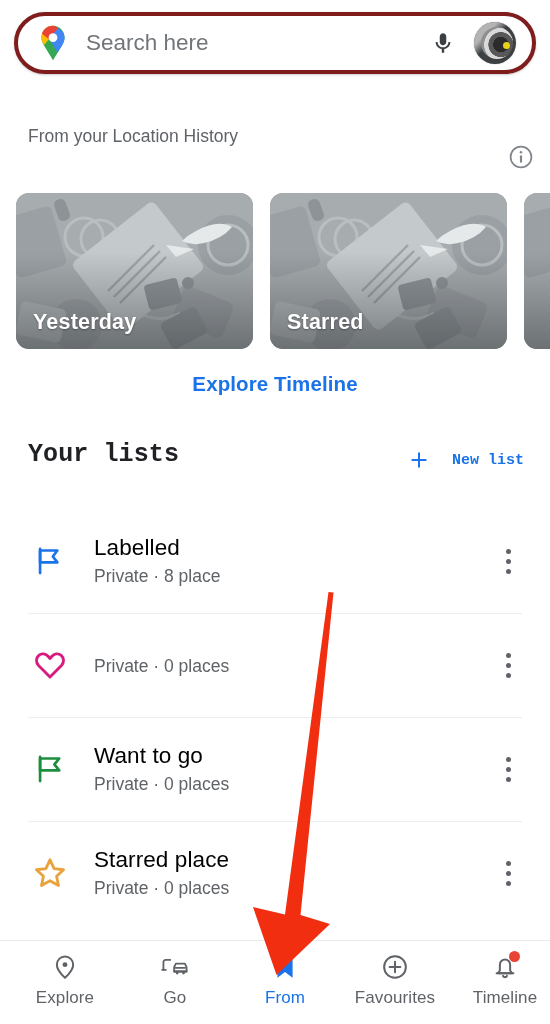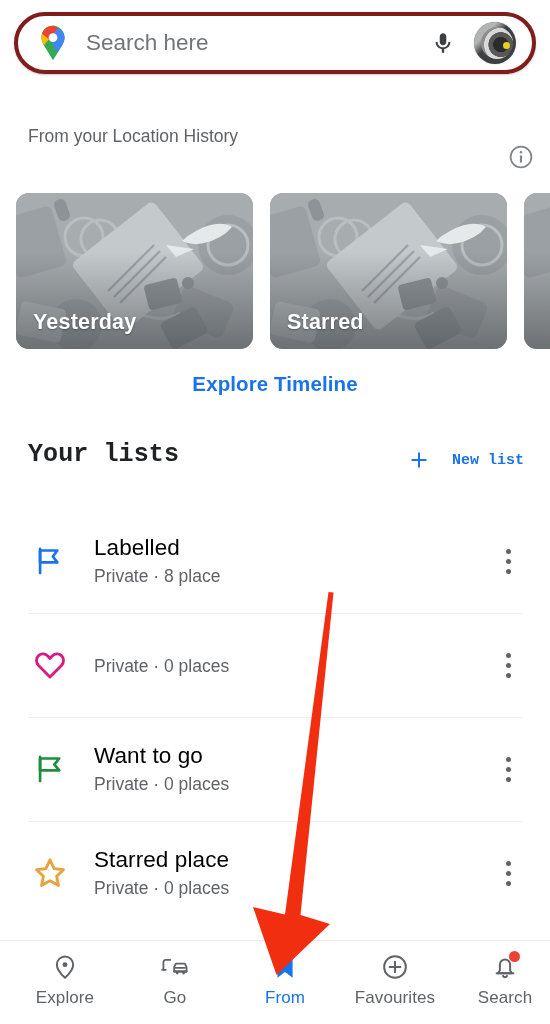--- a/index.html
+++ b/index.html
@@ -611,21 +611,21 @@
 
     <div class="nav-item">
       <span class="nav-icon">
         <svg viewBox="0 0 24 24" width="28" height="28" fill="none" stroke="#5f6368" stroke-width="1.7" stroke-linejoin="round" stroke-linecap="round">
           <path d="M6 17.4h12l-1.6-2.4V10a4.4 4.4 0 0 0-8.8 0v5z"></path>
           <path d="M4.8 17.4h14.4"></path>
           <path d="M10.3 19.6a1.8 1.8 0 0 0 3.4 0"></path>
         </svg>
         <span class="badge-dot"></span>
       </span>
-      <span class="nav-label">Search</span>
+      <span class="nav-label">Timeline</span>
     </div>
 
   </div>
 
   <svg class="annotation" viewBox="0 0 550 1024">
     <path d="M333.5 592.5
              L300.5 915
              L330 924
              L276.5 975
              L253 907

